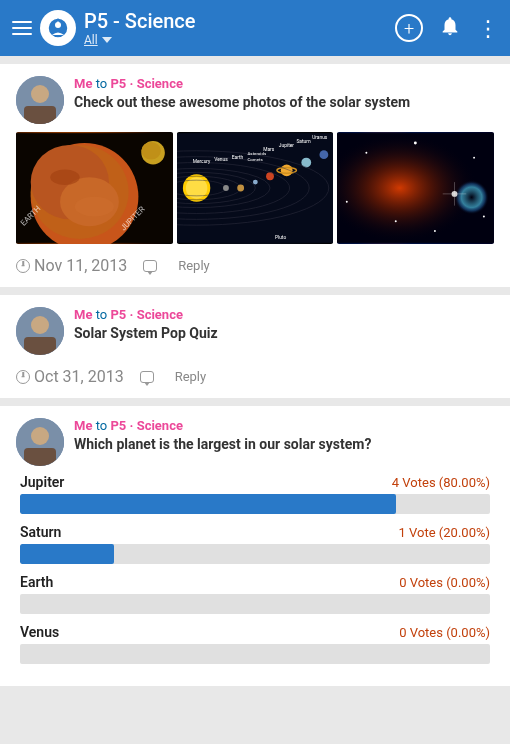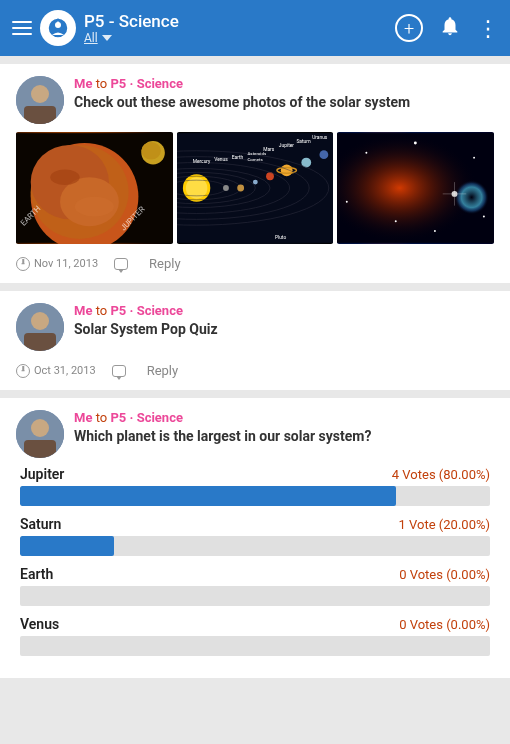--- a/index.html
+++ b/index.html
@@ -30,21 +30,21 @@
       width: 36px;
       height: 36px;
       background: white;
       border-radius: 50%;
       display: flex;
       align-items: center;
       justify-content: center;
     }
     .header-logo svg { width: 24px; height: 24px; }
     .header-title-group { display: flex; flex-direction: column; }
-    .header-title { font-size: 17px; font-weight: 500; }
+    .header-title { font-size: 20px; font-weight: 500; }
     .header-subtitle { font-size: 12px; opacity: 0.85; display: flex; align-items: center; gap: 4px; text-decoration: underline; }
     .header-subtitle-arrow {
       width: 0; height: 0;
       border-left: 5px solid transparent;
       border-right: 5px solid transparent;
       border-top: 6px solid white;
       display: inline-block;
     }
     .header-icons {
       display: flex;
@@ -98,21 +98,21 @@
 
     .card-meta { flex: 1; }
     .card-from {
       font-size: 13px;
       margin-bottom: 2px;
     }
     .card-from-name {
       color: #ec4899;
       font-weight: 700;
     }
-    .card-from-channel { color: #c2410c; }
+    .card-from-channel { color: #0369a1; }
     .card-text {
       font-size: 14px;
       color: #333;
       line-height: 1.4;
       font-weight: bold;
     }
 
     
     .images-row {
       display: flex;
@@ -161,21 +161,21 @@
       align-items: center;
       gap: 16px;
       margin-top: 8px;
       padding-top: 4px;
     }
     .footer-time {
       display: flex;
       align-items: center;
       gap: 4px;
       color: #888;
-      font-size: 11px;
+      font-size: 16px;
     }
     .footer-reply {
       display: flex;
       align-items: center;
       gap: 21px;
       color: #888;
       font-size: 13px;
       cursor: pointer;
     }
 

